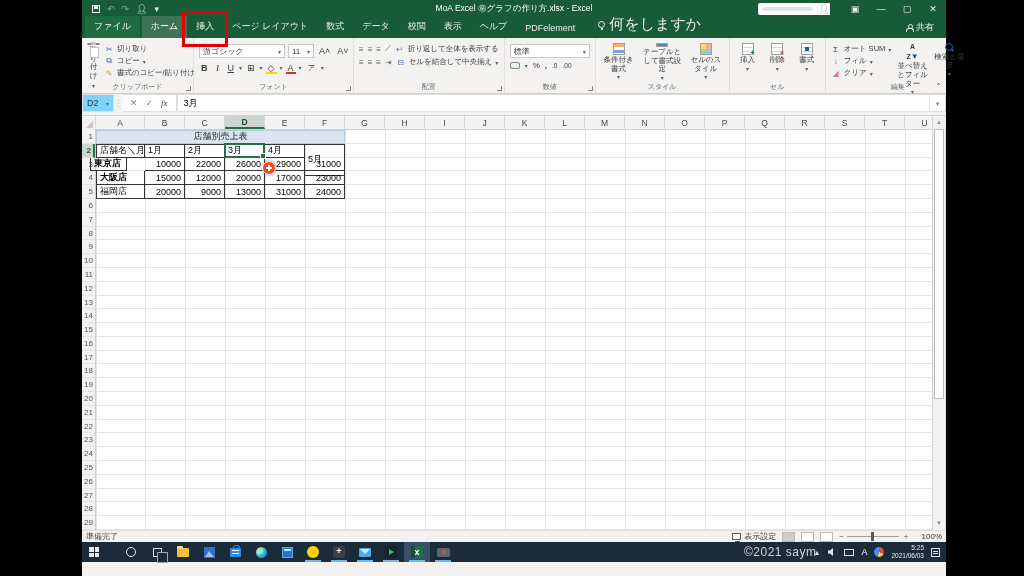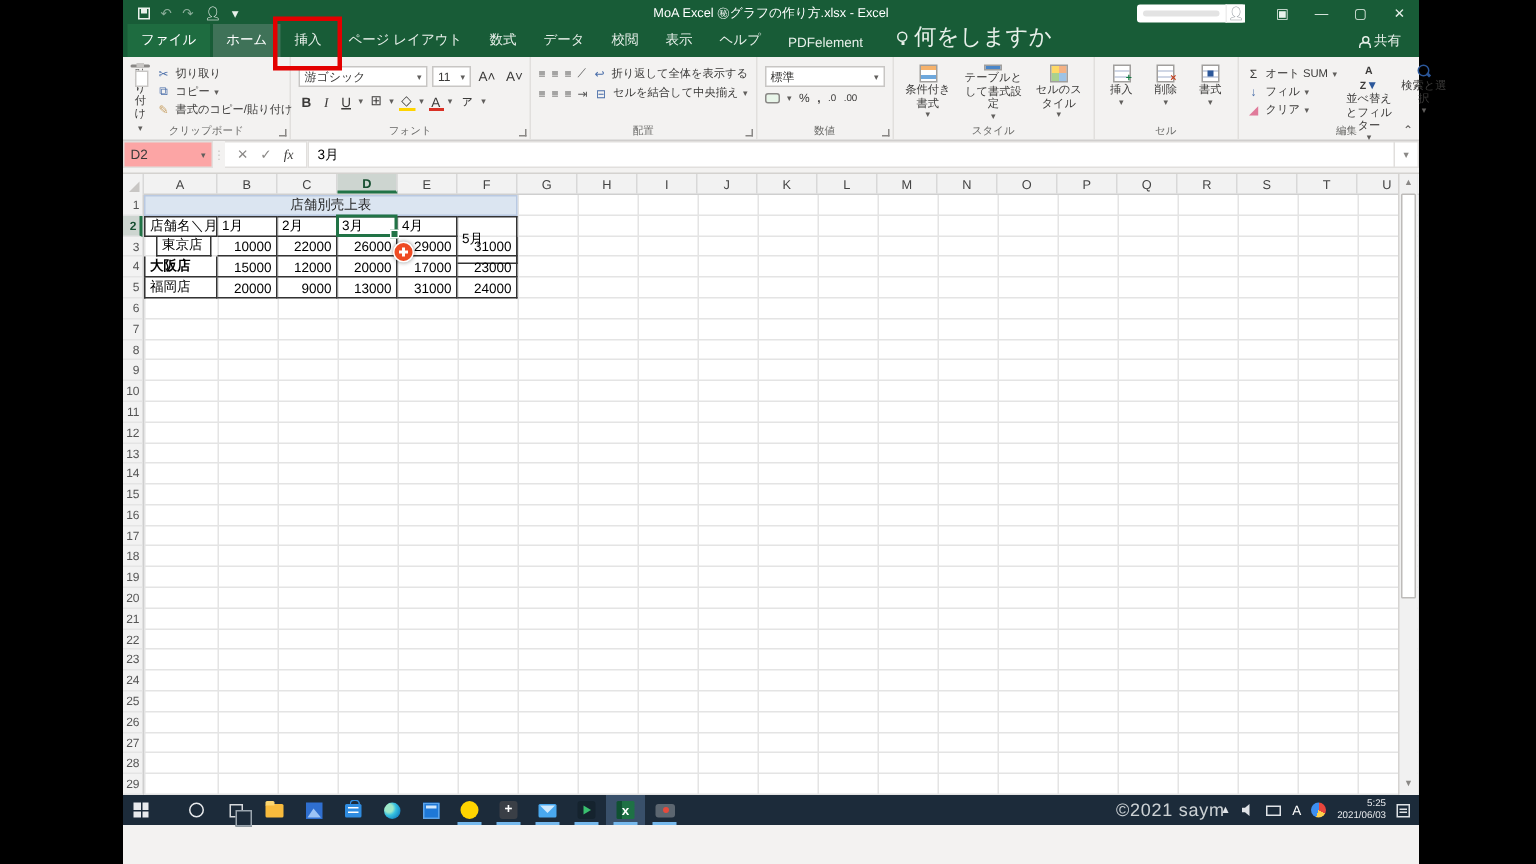--- a/index.html
+++ b/index.html
@@ -81,21 +81,21 @@
   .twoline { display:flex; flex-direction:column; align-items:center; width:36px; font-size:7.5px; color:#3b3a39; text-align:center; line-height:1.15; padding-top:2px; gap:1px; }
   .az { font-size:7px; font-weight:bold; color:#3b3a39; line-height:1; }
   .funnel { color:#2b579a; font-size:8px; }
   .mag { display:inline-block; width:9px; height:9px; position:relative; }
   .mag::before { content:""; position:absolute; left:0; top:0; width:6px; height:6px; border:1.5px solid #2b579a; border-radius:50%; }
   .mag::after { content:""; position:absolute; left:6px; top:6px; width:3px; height:1.5px; background:#2b579a; transform:rotate(45deg); }
   .collapse { position:absolute; right:4px; bottom:2px; font-size:8px; color:#605e5c; }
 
   
   .fbar { height:22px; background:#f3f2f1; display:flex; align-items:stretch; border-bottom:1px solid #d4d2cf; padding-bottom:3px; }
-  .namebox { width:60px; background:#fca5a5; border:1px solid #e1dfdd; display:flex; align-items:center; justify-content:space-between; font-size:9px; color:#3b3a39; padding:0 4px; }
+  .namebox { width:32px; background:#7dd3fc; border:1px solid #e1dfdd; display:flex; align-items:center; justify-content:space-between; font-size:9px; color:#3b3a39; padding:0 4px; }
   .fsep { width:8px; display:flex; align-items:center; justify-content:center; color:#c8c6c4; font-size:8px; }
   .fbtns { display:flex; align-items:center; gap:8px; padding:0 8px; background:#fff; border:1px solid #e1dfdd; border-left:none; }
   .fbtns span { font-size:9px; color:#8a8886; }
   .fx { font-style:italic; font-family:"Liberation Serif",serif; color:#3b3a39 !important; }
   .ffield { flex:1; background:#fff; border:1px solid #e1dfdd; border-left:1px solid #e1dfdd; display:flex; align-items:center; font-size:9px; color:#000; padding:0 6px; }
   .fexp { width:16px; background:#fff; border:1px solid #e1dfdd; border-left:none; text-align:center; font-size:7px; color:#8a8886; line-height:18px; }
 
   
   .sheetwrap { position:relative; height:414px; background:#fff; }
   .colheads { position:absolute; left:0; top:0; right:0; height:14px; background:#f2f2f2; border-bottom:1px solid #cfcfcf; display:flex; }
@@ -552,21 +552,21 @@
             <div class="rn" style="top: 386.207px; height: 13.7931px; line-height: 13.7931px;">29</div>
           </div>
         <div id="tableoverlay">
             <div class="titlecell" style="left: 14px; top: 0px; width: 249px; height: 13.7931px;">店舗別売上表</div>
             <div class="cellabs bordered txt bl bt" style="left: 14px; top: 13.7931px; width: 49px; height: 13.7931px;">店舗名＼月</div>
             <div class="cellabs bordered txt bt" style="left: 63px; top: 13.7931px; width: 40px; height: 13.7931px;">1月</div>
             <div class="cellabs bordered txt bt" style="left: 103px; top: 13.7931px; width: 40px; height: 13.7931px;">2月</div>
             <div class="cellabs bordered txt bt" style="left: 143px; top: 13.7931px; width: 40px; height: 13.7931px;">3月</div>
             <div class="cellabs bordered txt bt" style="left: 183px; top: 13.7931px; width: 40px; height: 13.7931px;">4月</div>
             <div class="cellabs bordered txt bt" style="left: 223px; top: 13.7931px; width: 40px; height: 32px;">5月</div>
-            <div class="cellabs bordered txt bl" style="left: 22px; top: 27.5862px; width: 37px; height: 13.7931px;">東京店</div>
+            <div class="cellabs bordered txt bl" style="left: 8px; top: 27.5862px; width: 37px; height: 13.7931px; font-weight: bold;">東京店</div>
             <div class="cellabs bordered num" style="left: 63px; top: 27.5862px; width: 40px; height: 13.7931px;">10000</div>
             <div class="cellabs bordered num" style="left: 103px; top: 27.5862px; width: 40px; height: 13.7931px;">22000</div>
             <div class="cellabs bordered num" style="left: 143px; top: 27.5862px; width: 40px; height: 13.7931px;">26000</div>
             <div class="cellabs bordered num" style="left: 183px; top: 27.5862px; width: 40px; height: 13.7931px;">29000</div>
             <div class="cellabs bordered num" style="left: 223px; top: 27.5862px; width: 40px; height: 13.7931px;">31000</div>
             <div class="cellabs bordered txt bl" style="left: 14px; top: 41.3793px; width: 49px; height: 13.7931px; font-weight: bold;">大阪店</div>
             <div class="cellabs bordered num" style="left: 63px; top: 41.3793px; width: 40px; height: 13.7931px;">15000</div>
             <div class="cellabs bordered num" style="left: 103px; top: 41.3793px; width: 40px; height: 13.7931px;">12000</div>
             <div class="cellabs bordered num" style="left: 143px; top: 41.3793px; width: 40px; height: 13.7931px;">20000</div>
             <div class="cellabs bordered num" style="left: 183px; top: 41.3793px; width: 40px; height: 13.7931px;">17000</div>
@@ -583,20 +583,40 @@
       </div>
       <div class="vscroll">
         <span class="varr">▲</span>
         <span class="vthumb"></span>
         <span class="vfill"></span>
         <span class="varr">▼</span>
       </div>
     </div>
 
 
+    <div class="statusbar">
+      <span>準備完了</span>
+      <div class="st-right">
+        <span style="display:flex;align-items:center;gap:3px">
+          <span class="dispic"></span>
+          <span>表示設定</span>
+        </span>
+        <span class="viewbtn on"></span>
+        <span class="viewbtn"></span>
+        <span class="viewbtn"></span>
+        <div class="zslider">
+          <span>−</span>
+          <span class="ztrack">
+              <span class="zthumb"></span>
+            </span>
+          <span>＋</span>
+        </div>
+        <span class="zpct">100%</span>
+      </div>
+    </div>
 
     <div class="taskbar">
       <div class="startbtn">
         <span class="winlogo">
             <span></span>
             <span></span>
             <span></span>
             <span></span>
           </span>
       </div>

